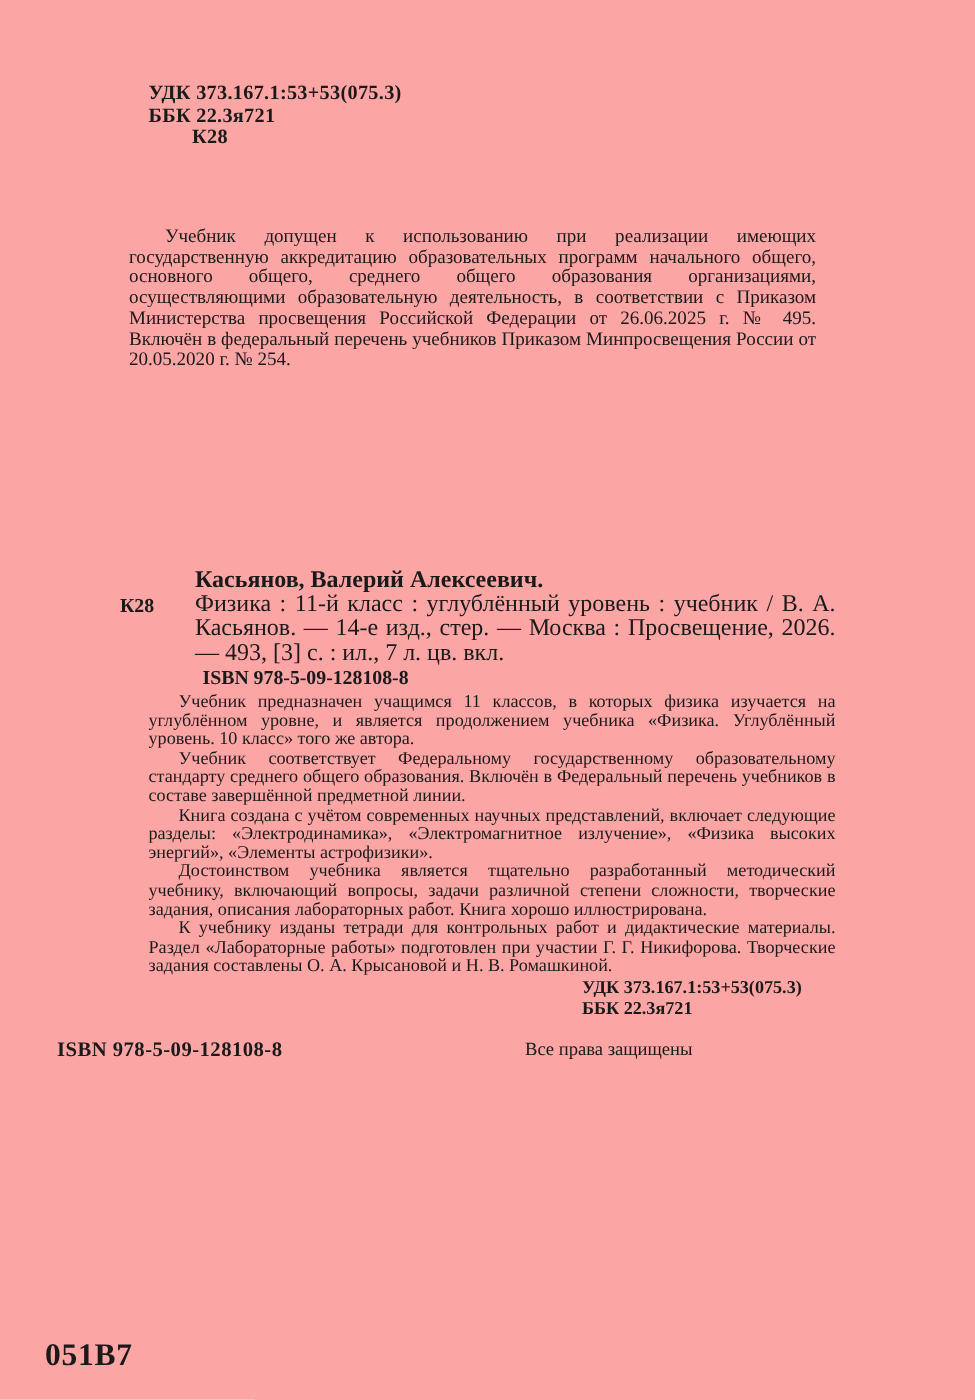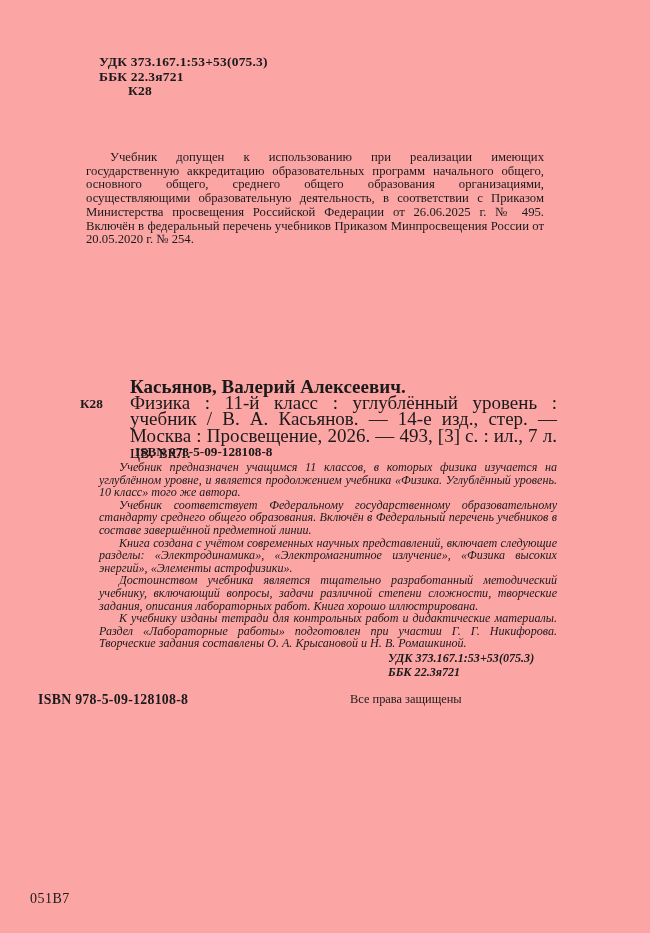--- a/index.html
+++ b/index.html
@@ -41,41 +41,40 @@
     left: 80px;
     top: 396px;
     font-size: 13.2px;
     font-weight: bold;
   }
   .catalog {
     position: absolute;
     left: 130px;
     top: 379px;
     width: 427px;
-    font-size: 19px;
+    font-size: 16px;
     line-height: 16.2px;
   }
   .catalog-author { font-weight: bold; }
   .catalog-desc { text-align: justify; }
   .catalog-isbn {
     position: absolute;
     left: 135px;
     top: 444px;
     font-size: 13.2px;
     font-weight: bold;
   }
   .main-col {
     position: absolute;
     left: 99px;
     top: 461px;
     width: 458px;
     font-size: 12.1px;
     line-height: 12.6px;
     text-align: justify;
-    font-style: italic;
   }
   .main-col p { margin: 0; text-indent: 20px; }
   .classification {
     margin-left: 289px;
     margin-top: 2px;
     font-weight: bold;
     font-size: 12.1px;
     line-height: 13.6px;
     text-align: left;
     text-indent: 0;
@@ -93,22 +92,23 @@
     left: 335px;
     top: 692px;
     font-size: 12.4px;
     line-height: 14.9px;
   }
   .copyright .indent { padding-left: 15px; }
   .print-code {
     position: absolute;
     left: 30px;
     top: 891px;
-    font-size: 14px;
+    font-size: 21px;
     letter-spacing: .5px;
+    font-weight: bold;
   }
 </style>
 </head>
 <body>
 
 <div class="page">
 
   <div class="top-imprint">
     <div>УДК 373.167.1:53+53(075.3)</div>
     <div>ББК 22.3я721</div>

